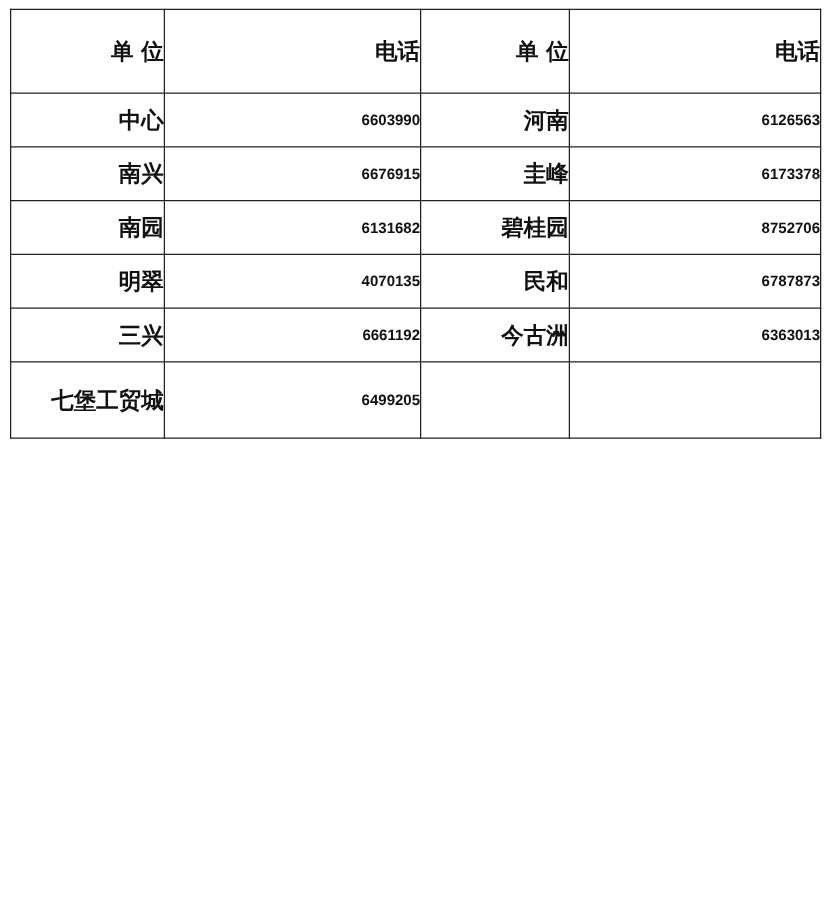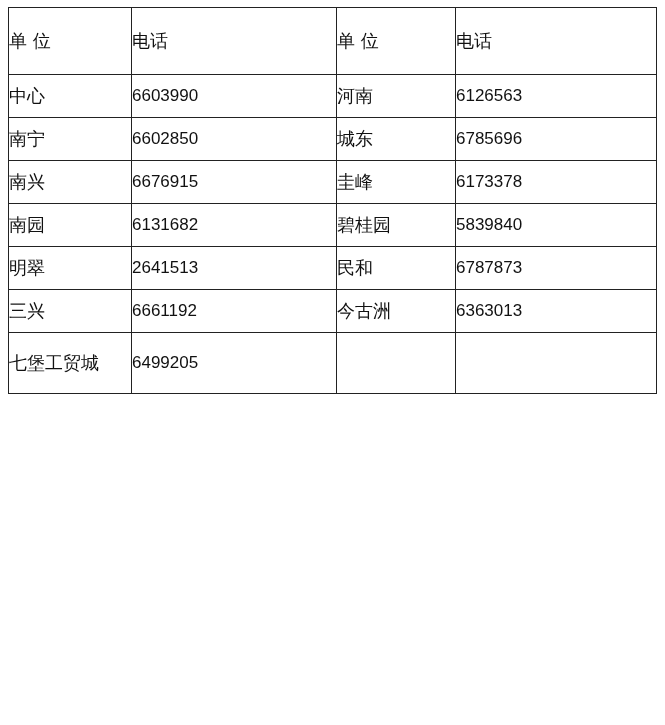--- a/index.html
+++ b/index.html
@@ -5,33 +5,33 @@
   html, body { margin: 0; padding: 0; background: #ffffff; }
   body { width: 665px; height: 725px; overflow: hidden; position: relative;
          font-family: "DejaVu Serif", "Liberation Serif", serif; color: #111; }
   table.phone-table {
     position: absolute; left: 8px; top: 7px;
     border-collapse: collapse; table-layout: fixed;
     width: 648px;
   }
   table.phone-table td, table.phone-table th {
     border: 1.5px solid #222;
-    text-align: left; vertical-align: middle;
-    padding: 0; font-weight: normal; margin-left: 48px;
+    text-align: right; vertical-align: middle;
+    padding: 0; font-weight: bold; margin-left: 48px;
   }
   col.c1 { width: 123px; }
   col.c2 { width: 205px; }
   col.c3 { width: 119px; }
   col.c4 { width: 201px; }
   tr.header-row { height: 67px; }
   tr.data-row { height: 43px; }
   tr.last-row { height: 61px; }
   .unit { font-size: 18px; font-family: "DejaVu Serif", "Liberation Serif", serif; }
   .head { font-size: 18px; font-family: "DejaVu Serif", "Liberation Serif", serif; letter-spacing: 0; }
-  .phone { font-size: 17px; font-family: "Liberation Sans", "DejaVu Sans", sans-serif; }
+  .phone { font-size: 12px; font-family: "Liberation Sans", "DejaVu Sans", sans-serif; }
 </style>
 </head>
 <body>
 
 <table class="phone-table">
   <colgroup>
       <col class="c1">
       <col class="c2">
       <col class="c3">
       <col class="c4">
@@ -43,40 +43,34 @@
     <th class="head">单 位</th>
     <th class="head">电话</th>
   </tr>
   <tr class="data-row">
     <td class="unit">中心</td>
     <td class="phone">6603990</td>
     <td class="unit">河南</td>
     <td class="phone">6126563</td>
   </tr>
   <tr class="data-row">
-    <td class="unit">南宁</td>
-    <td class="phone">6602850</td>
-    <td class="unit">城东</td>
-    <td class="phone">6785696</td>
-  </tr>
-  <tr class="data-row">
     <td class="unit">南兴</td>
     <td class="phone">6676915</td>
     <td class="unit">圭峰</td>
     <td class="phone">6173378</td>
   </tr>
   <tr class="data-row">
     <td class="unit">南园</td>
     <td class="phone">6131682</td>
     <td class="unit">碧桂园</td>
-    <td class="phone">5839840</td>
+    <td class="phone">8752706</td>
   </tr>
   <tr class="data-row">
     <td class="unit">明翠</td>
-    <td class="phone">2641513</td>
+    <td class="phone">4070135</td>
     <td class="unit">民和</td>
     <td class="phone">6787873</td>
   </tr>
   <tr class="data-row">
     <td class="unit">三兴</td>
     <td class="phone">6661192</td>
     <td class="unit">今古洲</td>
     <td class="phone">6363013</td>
   </tr>
   <tr class="last-row">

